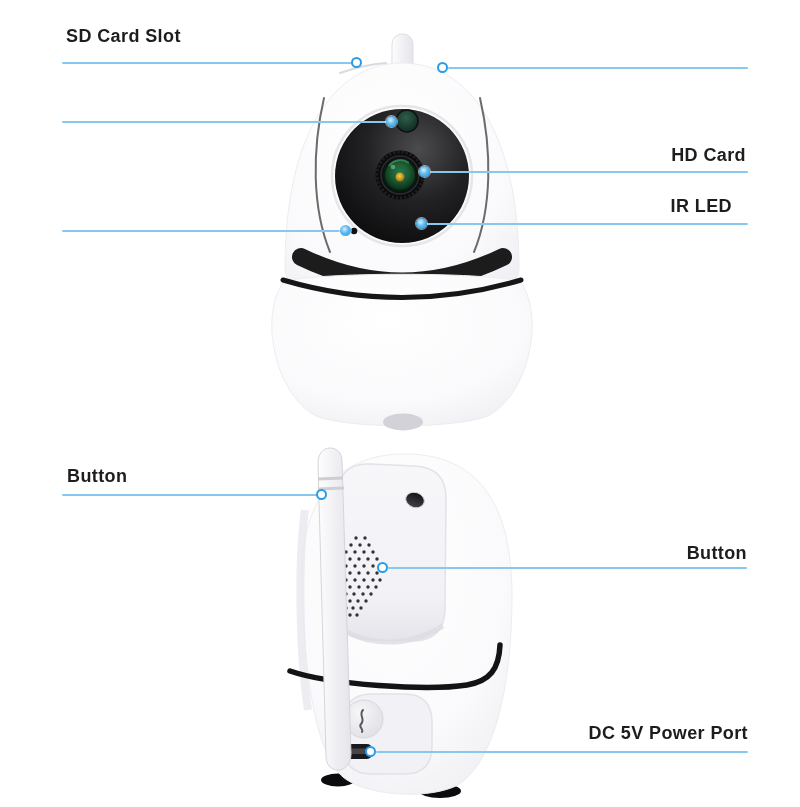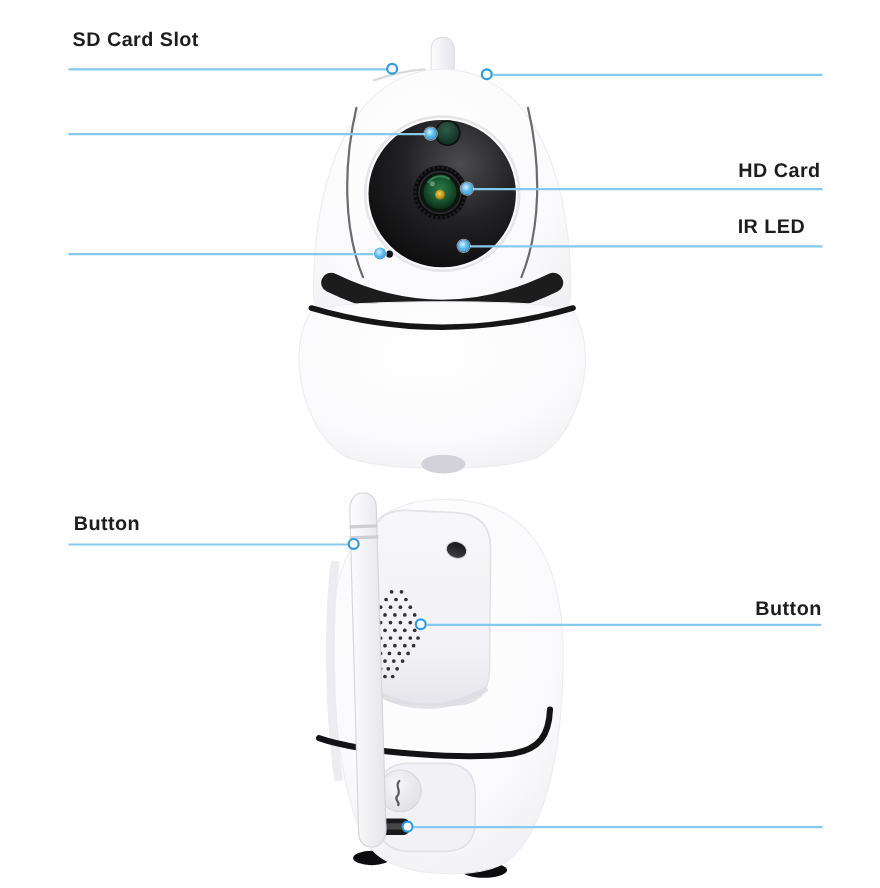--- a/index.html
+++ b/index.html
@@ -192,16 +192,17 @@
   <div class="mk dot" style="left:416px;top:218px"></div>
 
   <span class="lbl" style="left:67px;top:467px">Button</span>
   <div class="ln" style="left:62px;top:494px;width:256px"></div>
   <div class="mk open" style="left:316px;top:489px"></div>
 
   <span class="lbl" style="right:53px;top:544px">Button</span>
   <div class="ln" style="left:388px;top:567px;width:359px"></div>
   <div class="mk open" style="left:377px;top:562px"></div>
 
+  <span class="lbl" style="right:52px;top:724px">DC 5V Power Port</span>
   <div class="ln" style="left:376px;top:751px;width:372px"></div>
   <div class="mk open" style="left:365px;top:746px"></div>
 
 </div>
 
 </body></html>

